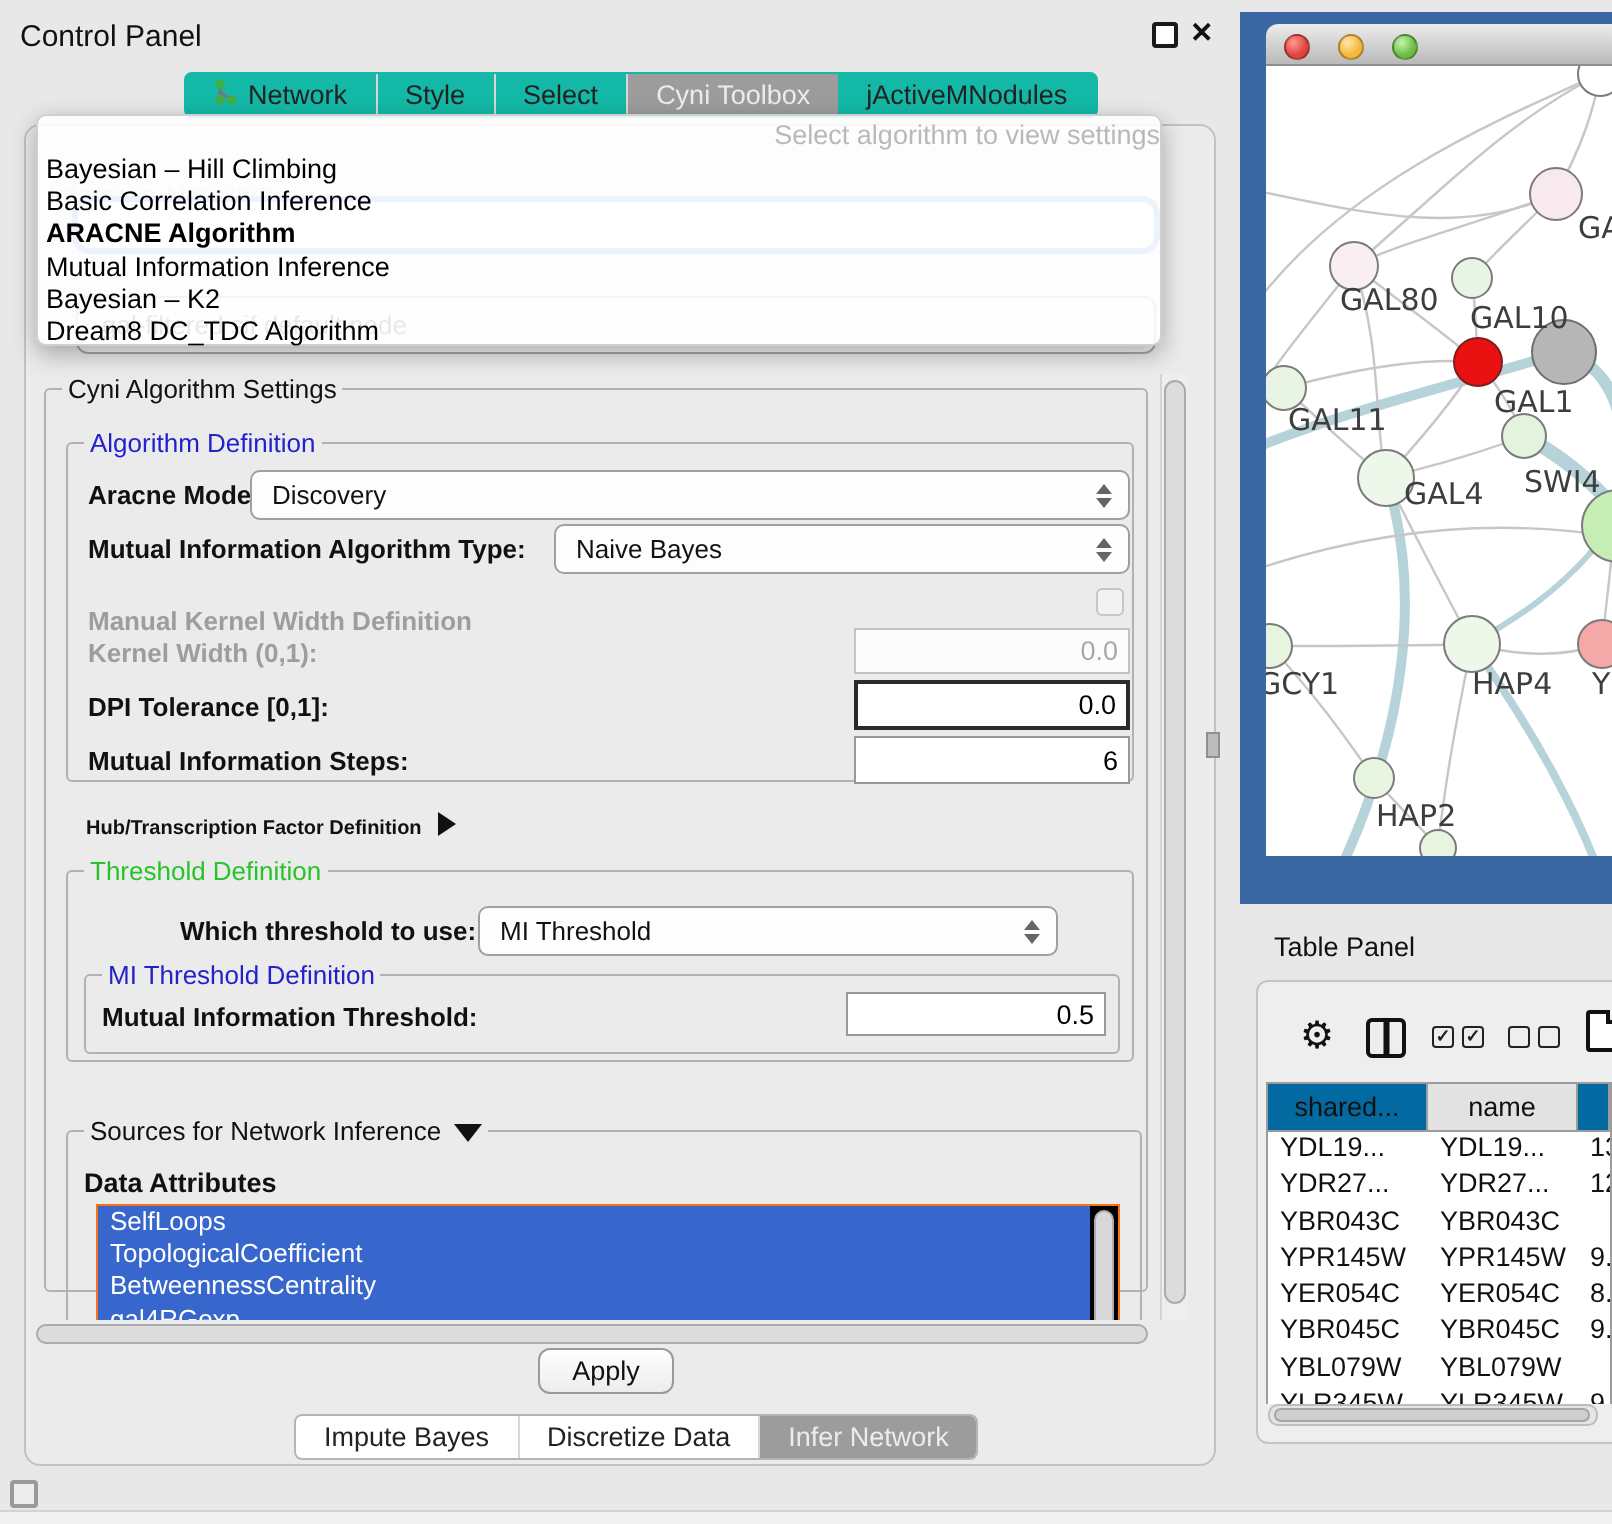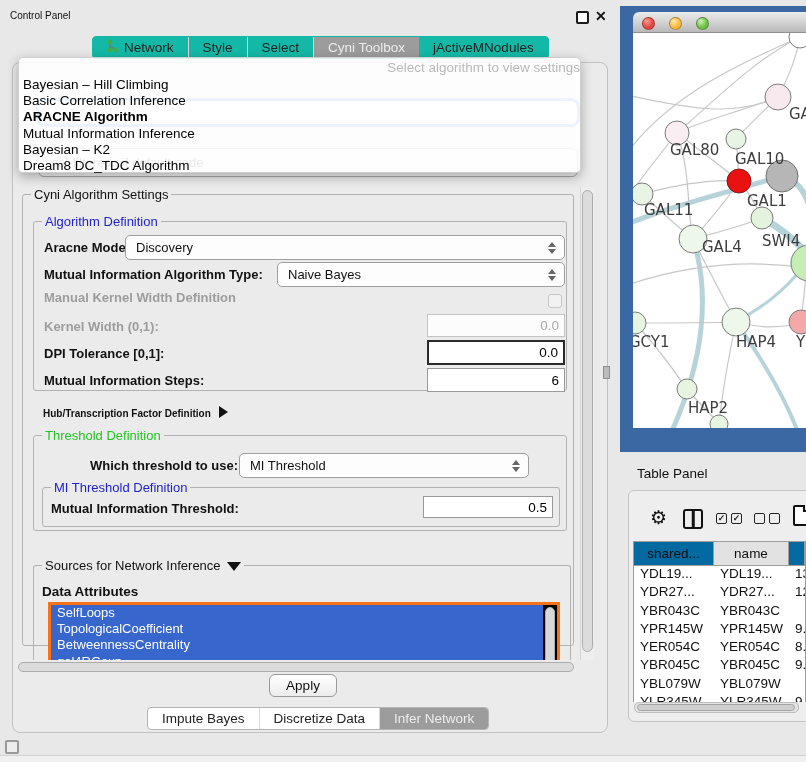--- a/index.html
+++ b/index.html
@@ -1,21 +1,21 @@
 <!DOCTYPE html>
 <html><head>
 <meta charset="utf-8">
 <style>
   * { margin:0; padding:0; box-sizing:border-box; }
   html,body { width:806px; height:762px; overflow:hidden; background:#e8e8e8;
               font-family:"Liberation Sans", sans-serif; position:relative; }
   .abs { position:absolute; }
 
   
-  #cp-title { left:10px; top:10px; font-size:10px; color:#111; }
+  #cp-title { left:10px; top:10px; font-size:15px; color:#111; }
   #cp-float { left:576px; top:11px; width:13px; height:13px; border:2px solid #1a1a1a; border-radius:2px; background:#fff; }
   #cp-close { left:595px; top:8px; font-size:14px; font-weight:900; color:#111; }
 
   
   #top-tabs { left:92px; top:36px; height:23px; display:flex; background:#14b8a6;
               border:1px solid #14b8a6; border-radius:4px; overflow:hidden; }
   .tabseg { padding:0 14px; font-size:13.5px; color:#222; display:flex; align-items:center; gap:5px;
             border-right:1px solid #d7d7d7; white-space:nowrap; }
   .tabseg:last-child { border-right:none; }
   .tabseg.sel { background:#9c9c9c; color:#ececec; border-right:none; }
@@ -57,21 +57,21 @@
   .spin .dn { border-top:5px solid #666; }
   .tfield { position:absolute; font-size:13.5px; text-align:right; padding:0 5px; background:#fff;
             border:1px solid #999; font-family:"Liberation Sans",sans-serif; }
   .tfield.dis { color:#a8a8a8; border:1px solid #c3c3c3; background:#fcfcfc; }
   .tfield.strong { border:2px solid #2a2a2a; }
   #mkw-check { position:absolute; width:14px; height:14px; border:1px solid #c6c6c6; border-radius:3px; background:#f2f2f2; }
   .tri-right { display:inline-block; width:0; height:0; border-top:6px solid transparent;
                border-bottom:6px solid transparent; border-left:9px solid #111; margin-left:8px; vertical-align:-1px; }
   .tri-down  { display:inline-block; width:0; height:0; border-left:7px solid transparent;
                border-right:7px solid transparent; border-top:9px solid #111; margin-left:6px; vertical-align:-1px; }
-  #attr-list { position:absolute; background:#000000; border:3px solid #f97316; }
+  #attr-list { position:absolute; background:#000000; border:1px solid #f97316; }
   .attr-item { height:16.2px; line-height:16.2px; font-size:13px; color:#fff; background:#3766cc;
                padding-left:6px; width:calc(100% - 14px); }
   #attr-scroll { position:absolute; right:2px; top:2px; width:10px; height:70px; background:#d8d8d8;
                  border:1px solid #adadad; border-radius:5px; }
 
   
   #v-scroll-track { left:580px; top:187px; width:14px; height:473px; background:#eeeeee; border-left:1px solid #d5d5d5; }
   #v-scroll-thumb { left:582px; top:190px; width:11px; height:462px; background:#dcdcdc; border:1px solid #ababab; border-radius:6px; }
   #h-scroll-thumb { left:18px; top:662px; width:556px; height:10px; background:#dcdcdc; border:1px solid #ababab; border-radius:5px; }
 
@@ -182,21 +182,21 @@
 
       <span class="flbl" style="left:10px; top:45px;">Mutual Information Algorithm Type:</span>
       <div class="combo" style="left:243px; top:40px; width:288px; height:25px;">
         <span class="val">Naive Bayes</span>
         <span class="spin">
             <i class="up"></i>
             <i class="dn"></i>
           </span>
       </div>
 
-      <span class="flbl dis" style="left:10px; top:68px;">Manual Kernel Width Definition</span>
+      <span class="flbl dis" style="left:10px; top:81px;">Manual Kernel Width Definition</span>
       <div id="mkw-check" style="left:514px; top:72px;"></div>
 
       <span class="flbl dis" style="left:10px; top:97px;">Kernel Width (0,1):</span>
       <input class="tfield dis" style="left: 393px; top: 92px; width: 138px; height: 23px;" value="0.0">
 
       <span class="flbl" style="left:10px; top:124px;">DPI Tolerance [0,1]:</span>
       <input class="tfield strong" style="left: 393px; top: 118px; width: 138px; height: 25px;" value="0.0">
 
       <span class="flbl" style="left:10px; top:151px;">Mutual Information Steps:</span>
       <input class="tfield" style="left: 393px; top: 146px; width: 138px; height: 24px;" value="6">

